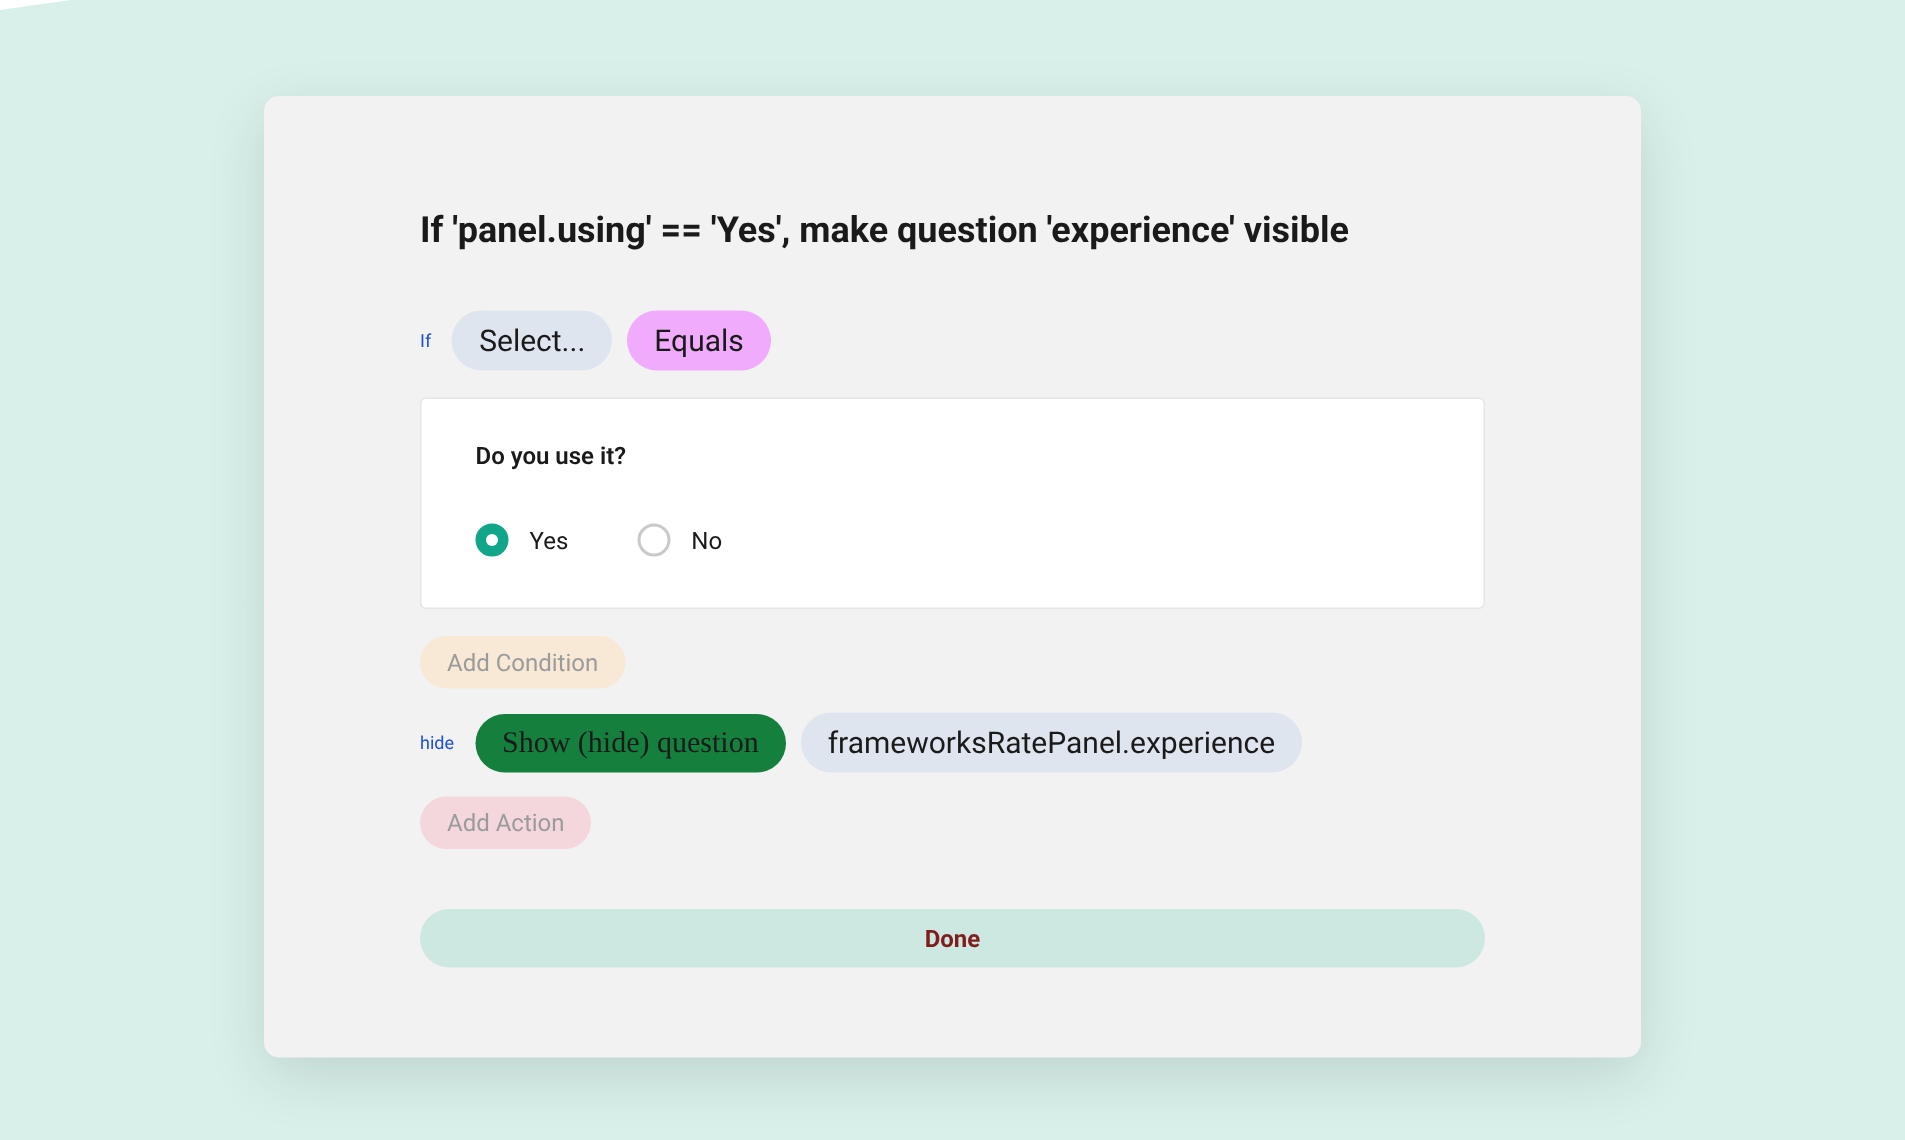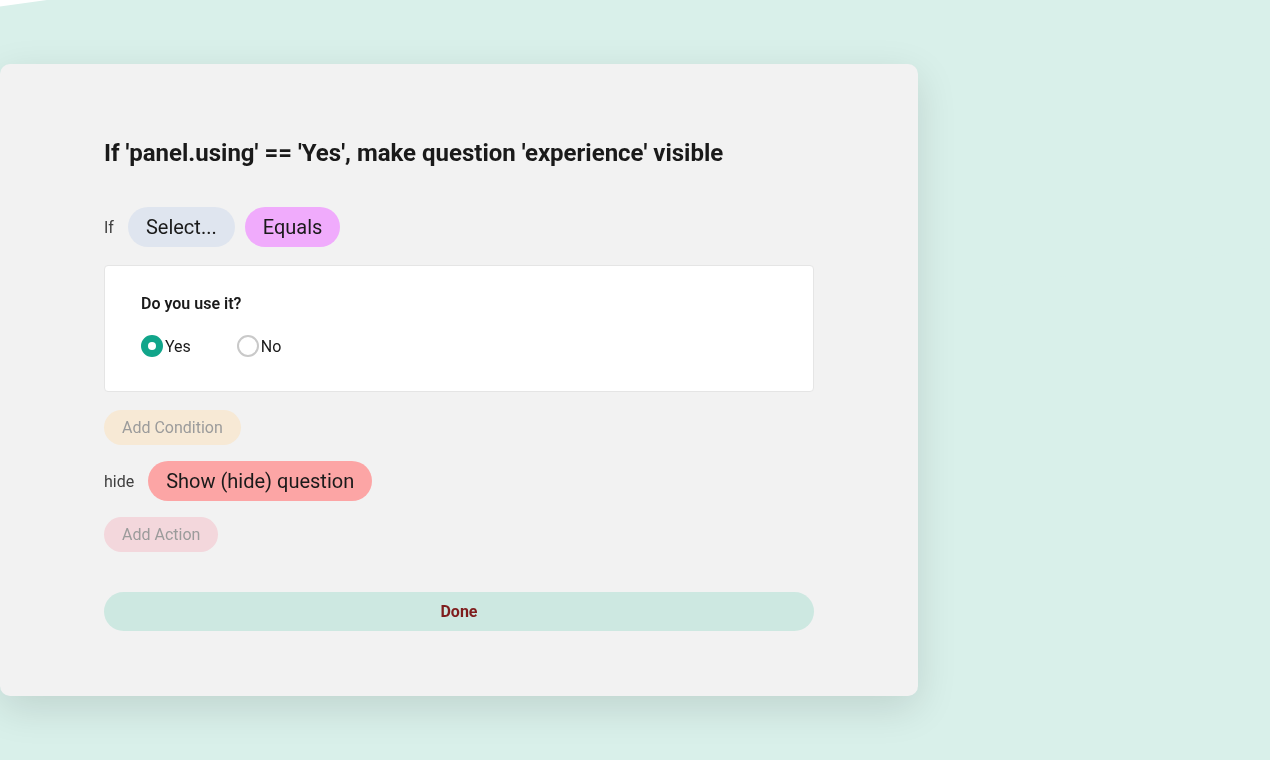--- a/index.html
+++ b/index.html
@@ -41,21 +41,21 @@
     transform-origin: bottom left;
   }
 
   .stage {
     position: relative;
     z-index: 1;
     width: 1270px;
     height: 760px;
     display: flex;
     align-items: flex-start;
-    justify-content: flex-start;
+    justify-content: center;
   }
 
   .card {
     margin-top: 64px;
     width: 918px;
     min-height: 632px;
     background: #f2f2f2;
     border-radius: 10px;
     box-shadow: 0 12px 40px rgba(0,0,0,0.12);
     padding: 74px 104px 60px 104px;
@@ -71,63 +71,63 @@
 
   .row {
     display: flex;
     align-items: center;
     flex-wrap: wrap;
     gap: 10px;
     margin-bottom: 16px;
   }
 
   .row-label {
-    font-size: 16px;
-    color: #404040;
+    font-size: 12px;
+    color: #1d4ed8;
     margin-right: 4px;
   }
 
   .pill {
     display: inline-flex;
     align-items: center;
     padding: 8px 18px;
     border-radius: 999px;
     font-size: 20px;
     color: #1a1a1a;
     cursor: pointer;
     border: none;
     font-family: inherit;
   }
   .pill-blue   { background: #dfe5ef; }
   .pill-cream  { background: #f0abfc; }
-  .pill-pink   { background: #fca5a5; }
+  .pill-pink   { background: #15803d; font-family: Liberation Serif, serif; }
   .pill-light-blue { background: #dfe5ef; }
 
   .preview-box {
     background: #ffffff;
     border: 1px solid #e5e5e5;
     border-radius: 4px;
     padding: 28px 36px 34px 36px;
     margin: 18px 0 18px 0;
   }
   .preview-q {
     font-size: 16px;
     font-weight: 600;
     color: #1a1a1a;
-    margin-bottom: 22px;
+    margin-bottom: 36px;
   }
   .radios {
     display: flex;
     gap: 46px;
     align-items: center;
   }
   .radio-opt {
     display: flex;
     align-items: center;
-    gap: 2px;
+    gap: 14px;
     font-size: 16px;
     color: #1a1a1a;
     cursor: pointer;
   }
   .radio-circle {
     width: 22px;
     height: 22px;
     border-radius: 50%;
     border: 2px solid #c9c9c9;
     display: inline-flex;
@@ -209,20 +209,21 @@
       </div>
     </div>
 
     
     <button class="add-btn add-cream">Add Condition</button>
 
     
     <div class="row">
       <span class="row-label">hide</span>
       <button class="pill pill-pink">Show (hide) question</button>
+      <button class="pill pill-light-blue">frameworksRatePanel.experience</button>
     </div>
 
     
     <button class="add-btn add-pink">Add Action</button>
 
     
     <button class="done-btn">Done</button>
 
   </div>
 </div>

